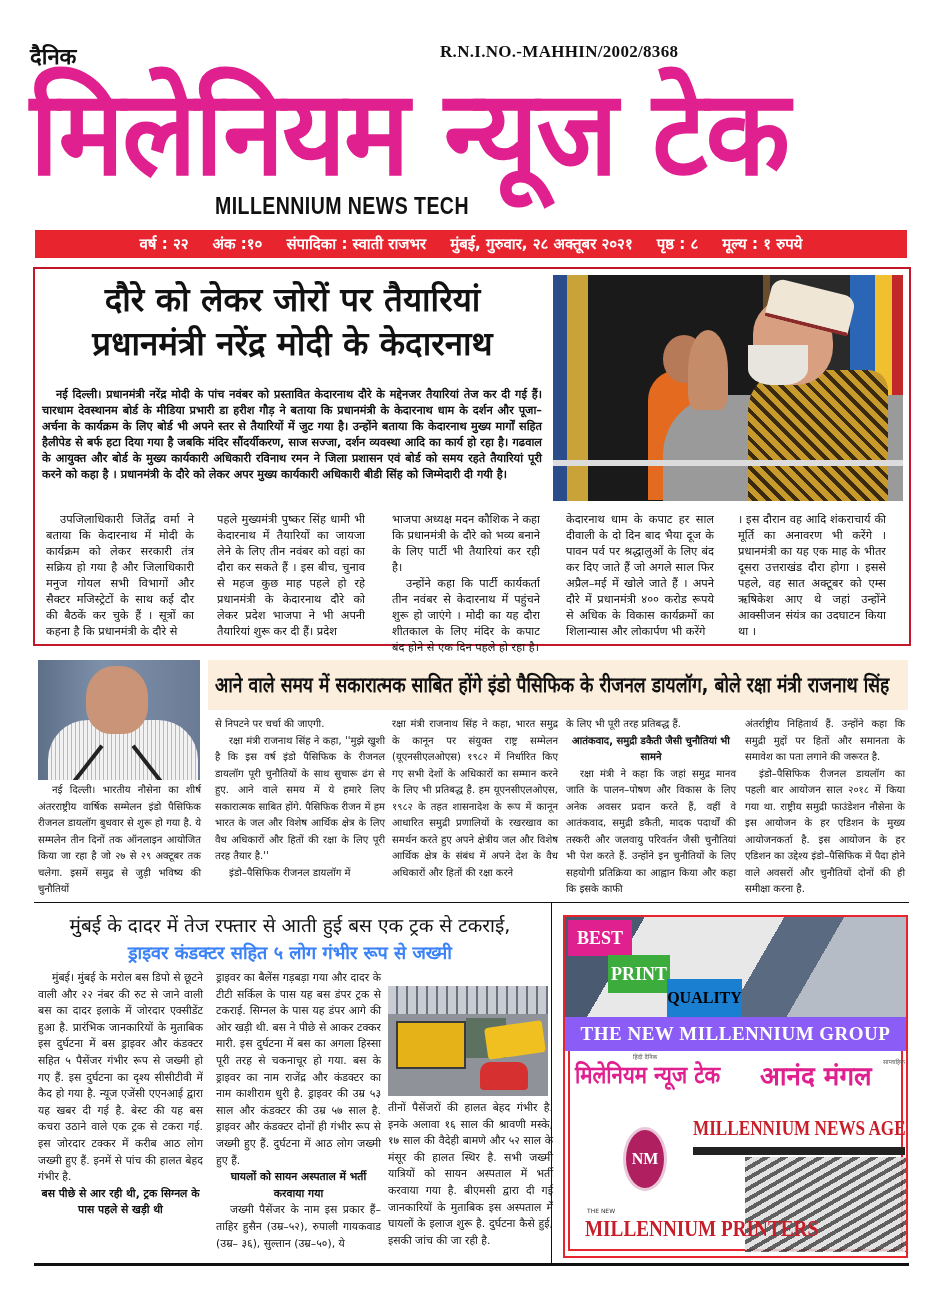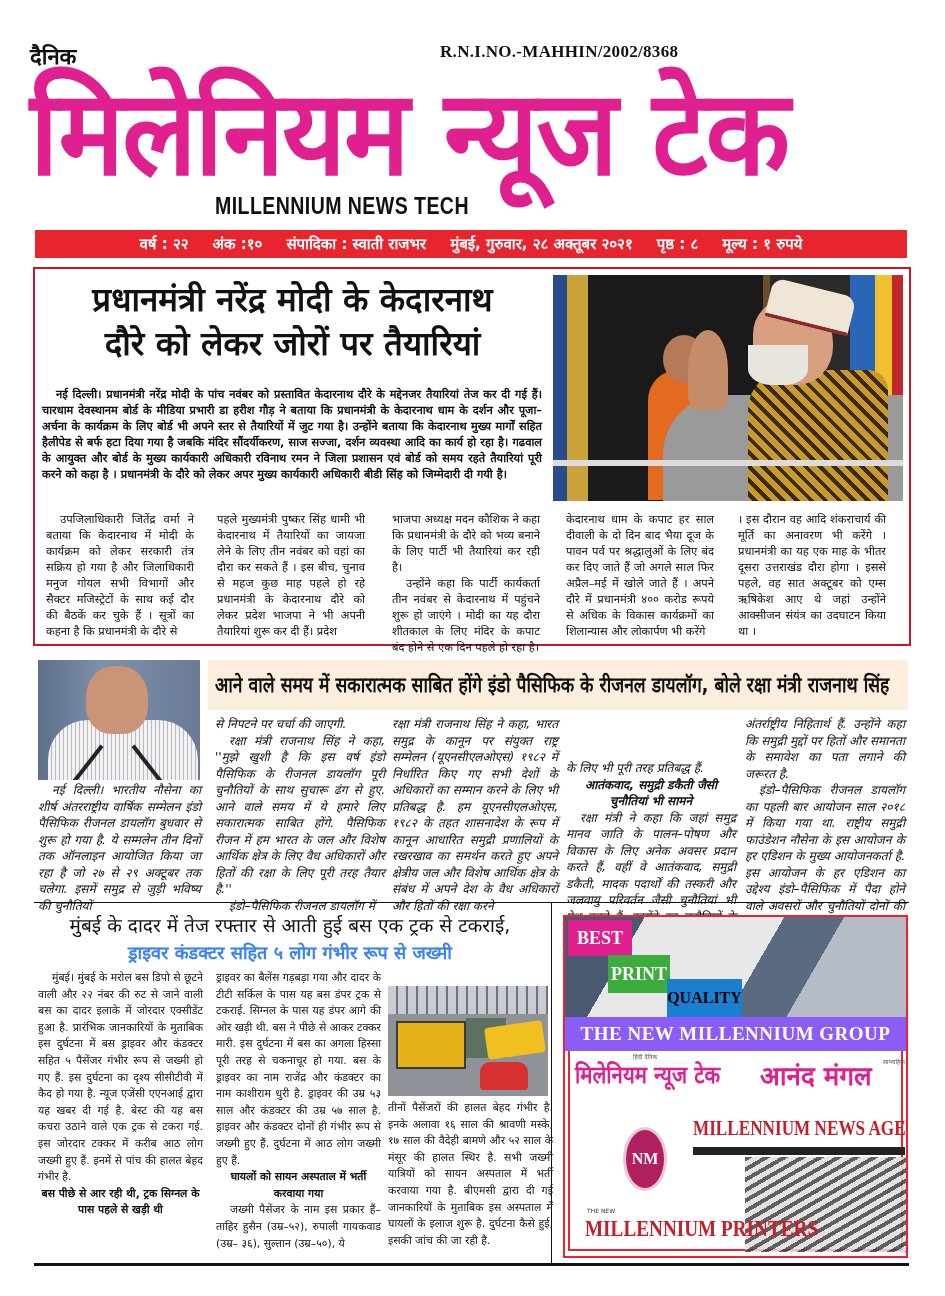--- a/index.html
+++ b/index.html
@@ -34,26 +34,26 @@
   .c4{left:566px;top:512px;width:148px;}
   .c5{left:738px;top:512px;width:148px;}
   
   .photo2{left:38px;top:660px;width:162px;height:120px;background:linear-gradient(90deg,#5e6f88,#7e91ab 40%,#6b7a95);overflow:hidden;}
   .p2-head{position:absolute;left:48px;top:6px;width:62px;height:68px;background:#c99478;border-radius:45% 45% 40% 40%;}
   .p2-body{position:absolute;left:10px;top:60px;width:150px;height:70px;background:repeating-linear-gradient(90deg,#f2f2f2 0 3px,#b8b8c4 3px 4px);border-radius:40px 40px 0 0;}
   .p2-mic1{position:absolute;left:45px;top:80px;width:4px;height:55px;background:#222;transform:rotate(38deg);}
   .p2-mic2{position:absolute;left:110px;top:80px;width:4px;height:55px;background:#222;transform:rotate(-38deg);}
   .h2bar{left:208px;top:660px;width:700px;height:50px;background:#fbeedd;}
   .h2{left:215px;top:668px;font-size:21px;line-height:34px;font-weight:bold;white-space:nowrap;transform:scaleX(0.83);transform-origin:left center;color:#111;}
-  .s2col{font-size:12px;line-height:16.5px;text-align:justify;font-style:italic;}
+  .s2col{font-size:10px;line-height:16.5px;text-align:justify;}
   .s2col p{text-indent:14px;}
   .s2c0{left:38px;top:782px;width:163px;}
   .s2c1{left:215px;top:716px;width:170px;}
   .s2c2{left:392px;top:716px;width:166px;}
-  .s2c3{left:566px;top:716px;width:170px;margin-top:44px;}
+  .s2c3{left:566px;top:716px;width:170px;}
   .s2c4{left:745px;top:716px;width:160px;}
   .subhead{text-align:center;font-weight:bold;text-indent:0 !important;}
   .rule1{left:34px;top:902px;width:875px;height:1px;background:#111;}
   
   .vrule{left:551px;top:903px;width:1px;height:360px;background:#111;}
   .h3a{left:30px;top:912px;width:520px;text-align:center;font-size:19px;line-height:26px;}
   .h3b{left:30px;top:939px;width:520px;text-align:center;font-size:18px;line-height:28px;font-weight:bold;color:#3b82f6;}
   .s3col{font-size:10.8px;line-height:16.6px;text-align:justify;}
   .s3col p{text-indent:14px;}
   .s3c1{left:38px;top:970px;width:165px;}
@@ -96,22 +96,22 @@
   <span>वर्ष : २२</span>
   <span>अंक :१०</span>
   <span>संपादिका : स्वाती राजभर</span>
   <span>मुंबई, गुरुवार, २८ अक्तूबर २०२१</span>
   <span>पृष्ठ : ८</span>
   <span>मूल्य : १ रुपये</span>
 </div>
 
 <div class="abs box1"></div>
 <div class="abs h1">
+  <div>दौरे को लेकर जोरों पर तैयारियां</div>
   <div>प्रधानमंत्री नरेंद्र मोदी के केदारनाथ</div>
-  <div>दौरे को लेकर जोरों पर तैयारियां</div>
 </div>
 <div class="abs lead">नई दिल्ली। प्रधानमंत्री नरेंद्र मोदी के पांच नवंबर को प्रस्तावित केदारनाथ दौरे के मद्देनजर तैयारियां तेज कर दी गई हैं। चारधाम देवस्थानम बोर्ड के मीडिया प्रभारी डा हरीश गौड़ ने बताया कि प्रधानमंत्री के केदारनाथ धाम के दर्शन और पूजा–अर्चना के कार्यक्रम के लिए बोर्ड भी अपने स्तर से तैयारियों में जुट गया है। उन्होंने बताया कि केदारनाथ मुख्य मार्गों सहित हैलीपेड से बर्फ हटा दिया गया है जबकि मंदिर सौंदर्यीकरण, साज सज्जा, दर्शन व्यवस्था आदि का कार्य हो रहा है। गढवाल के आयुक्त और बोर्ड के मुख्य कार्यकारी अधिकारी रविनाथ रमन ने जिला प्रशासन एवं बोर्ड को समय रहते तैयारियां पूरी करने को कहा है । प्रधानमंत्री के दौरे को लेकर अपर मुख्य कार्यकारी अधिकारी बीडी सिंह को जिम्मेदारी दी गयी है।</div>
 <div class="abs photo1">
   <div class="p1-man"></div>
   <div class="p1-head"></div>
   <div class="p1-pm"></div>
   <div class="p1-shawl"></div>
   <div class="p1-face"></div>
   <div class="p1-beard"></div>
   <div class="p1-cap"></div>

